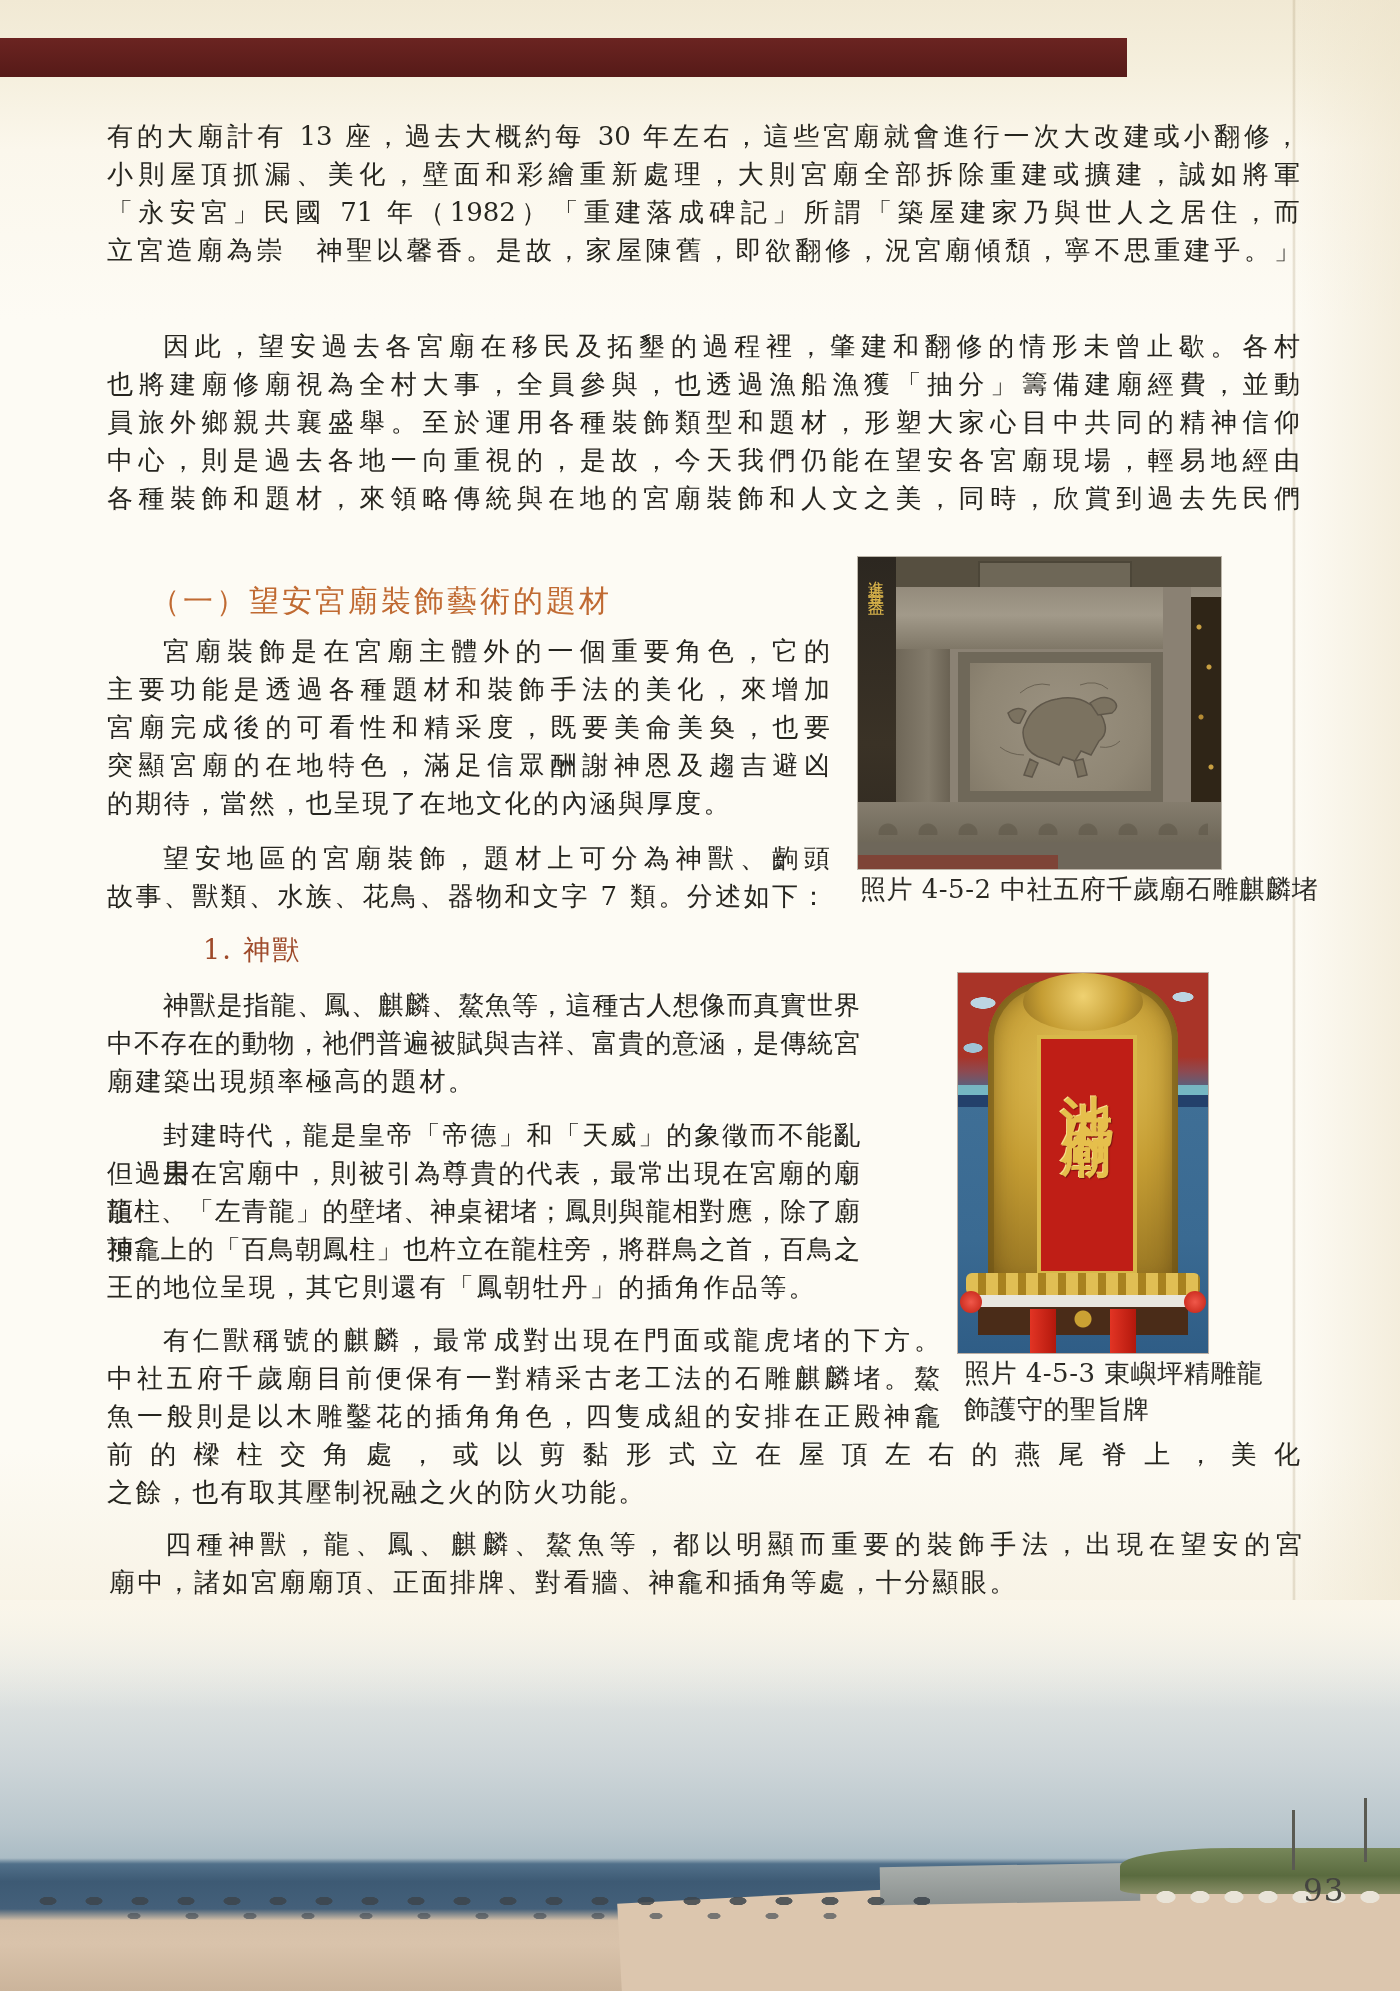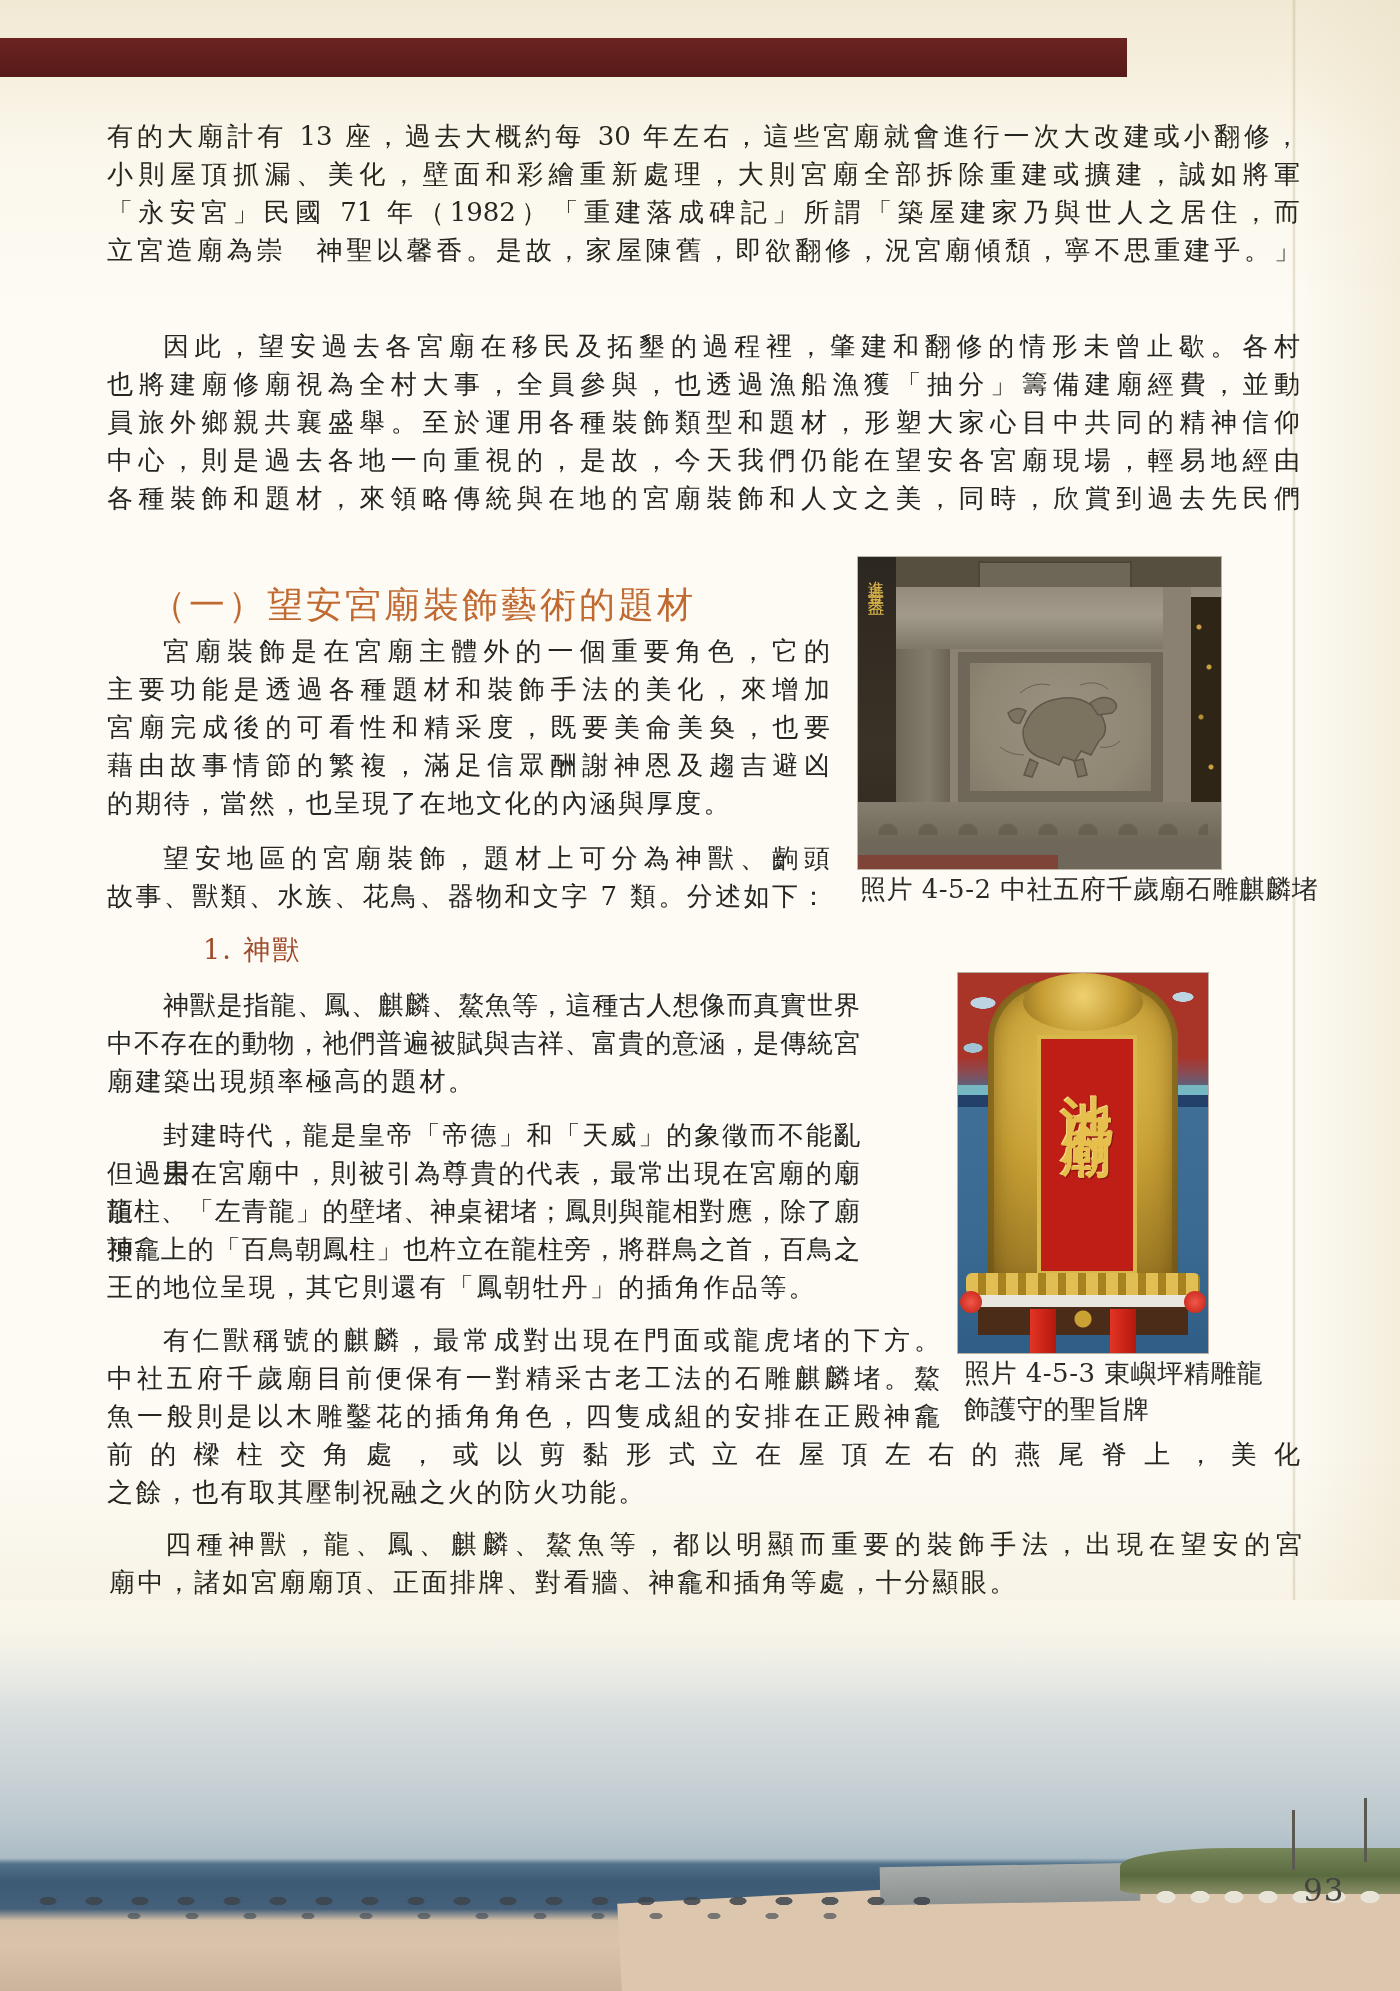--- a/index.html
+++ b/index.html
@@ -11,21 +11,21 @@
   .right-shade{position:absolute;right:0;top:0;width:105px;height:1625px;
     background:linear-gradient(90deg,rgba(236,226,201,0),rgba(236,226,201,0.55));}
   .topbar{position:absolute;left:0;top:38px;width:1127px;height:39px;
     background:linear-gradient(180deg,#6b2421,#561a18);}
   
   .tb{position:absolute;color:#26251f;font-size:26px;line-height:38px;}
   .tb .ln{height:38px;white-space:normal;}
   .jl{text-align:justify;text-align-last:justify;}
   .nl{text-align:left;letter-spacing:2.4px;}
   .ind{padding-left:56px;}
-  .h-orange{position:absolute;color:#c06a32;font-size:36px;letter-spacing:3px;}
+  .h-orange{position:absolute;color:#c06a32;font-size:30px;letter-spacing:3px;}
   .h-brick{position:absolute;color:#9e4a2a;font-size:27px;letter-spacing:2px;}
   
   .photo1{position:absolute;left:858px;top:557px;width:363px;height:312px;overflow:hidden;
     background:#8b8274;box-shadow:0 0 0 1px rgba(90,80,60,.4);}
   .p1-topdark{position:absolute;left:38px;top:0;width:325px;height:30px;background:#564f40;}
   .p1-toppanel{position:absolute;left:120px;top:4px;width:150px;height:24px;background:#6e6757;border:2px solid #4c4638;}
   .p1-lintel{position:absolute;left:38px;top:30px;width:325px;height:62px;
     background:linear-gradient(180deg,#948b7c 0%,#a29a8a 45%,#7f7767 100%);}
   .p1-banner{position:absolute;left:0;top:0;width:38px;height:312px;background:linear-gradient(180deg,#2c2720,#3a3226 60%,#2e2820);}
   .p1-banner span{display:block;writing-mode:vertical-rl;text-orientation:upright;color:#d8b24a;font-size:17px;letter-spacing:6px;margin:10px auto 0;}
@@ -124,21 +124,21 @@
     <div class="ln jl">中心，則是過去各地一向重視的，是故，今天我們仍能在望安各宮廟現場，輕易地經由</div>
     <div class="ln jl">各種裝飾和題材，來領略傳統與在地的宮廟裝飾和人文之美，同時，欣賞到過去先民們</div>
   </div>
 
   <div class="h-orange" style="left:150px;top:581px;">（一）望安宮廟裝飾藝術的題材</div>
 
   <div class="tb" style="left:107px;top:632px;width:723px;">
     <div class="ln jl ind">宮廟裝飾是在宮廟主體外的一個重要角色，它的</div>
     <div class="ln jl">主要功能是透過各種題材和裝飾手法的美化，來增加</div>
     <div class="ln jl">宮廟完成後的可看性和精采度，既要美侖美奐，也要</div>
-    <div class="ln jl">藉由故事情節的繁複，滿足信眾酬謝神恩及趨吉避凶</div>
+    <div class="ln jl">突顯宮廟的在地特色，滿足信眾酬謝神恩及趨吉避凶</div>
     <div class="ln nl">的期待，當然，也呈現了在地文化的內涵與厚度。</div>
   </div>
 
   <div class="tb" style="left:107px;top:839px;width:723px;">
     <div class="ln jl ind">望安地區的宮廟裝飾，題材上可分為神獸、齣頭</div>
     <div class="ln nl">故事、獸類、水族、花鳥、器物和文字 7 類。分述如下：</div>
   </div>
 
   <div class="h-brick" style="left:203px;top:932px;">1. 神獸</div>
 

